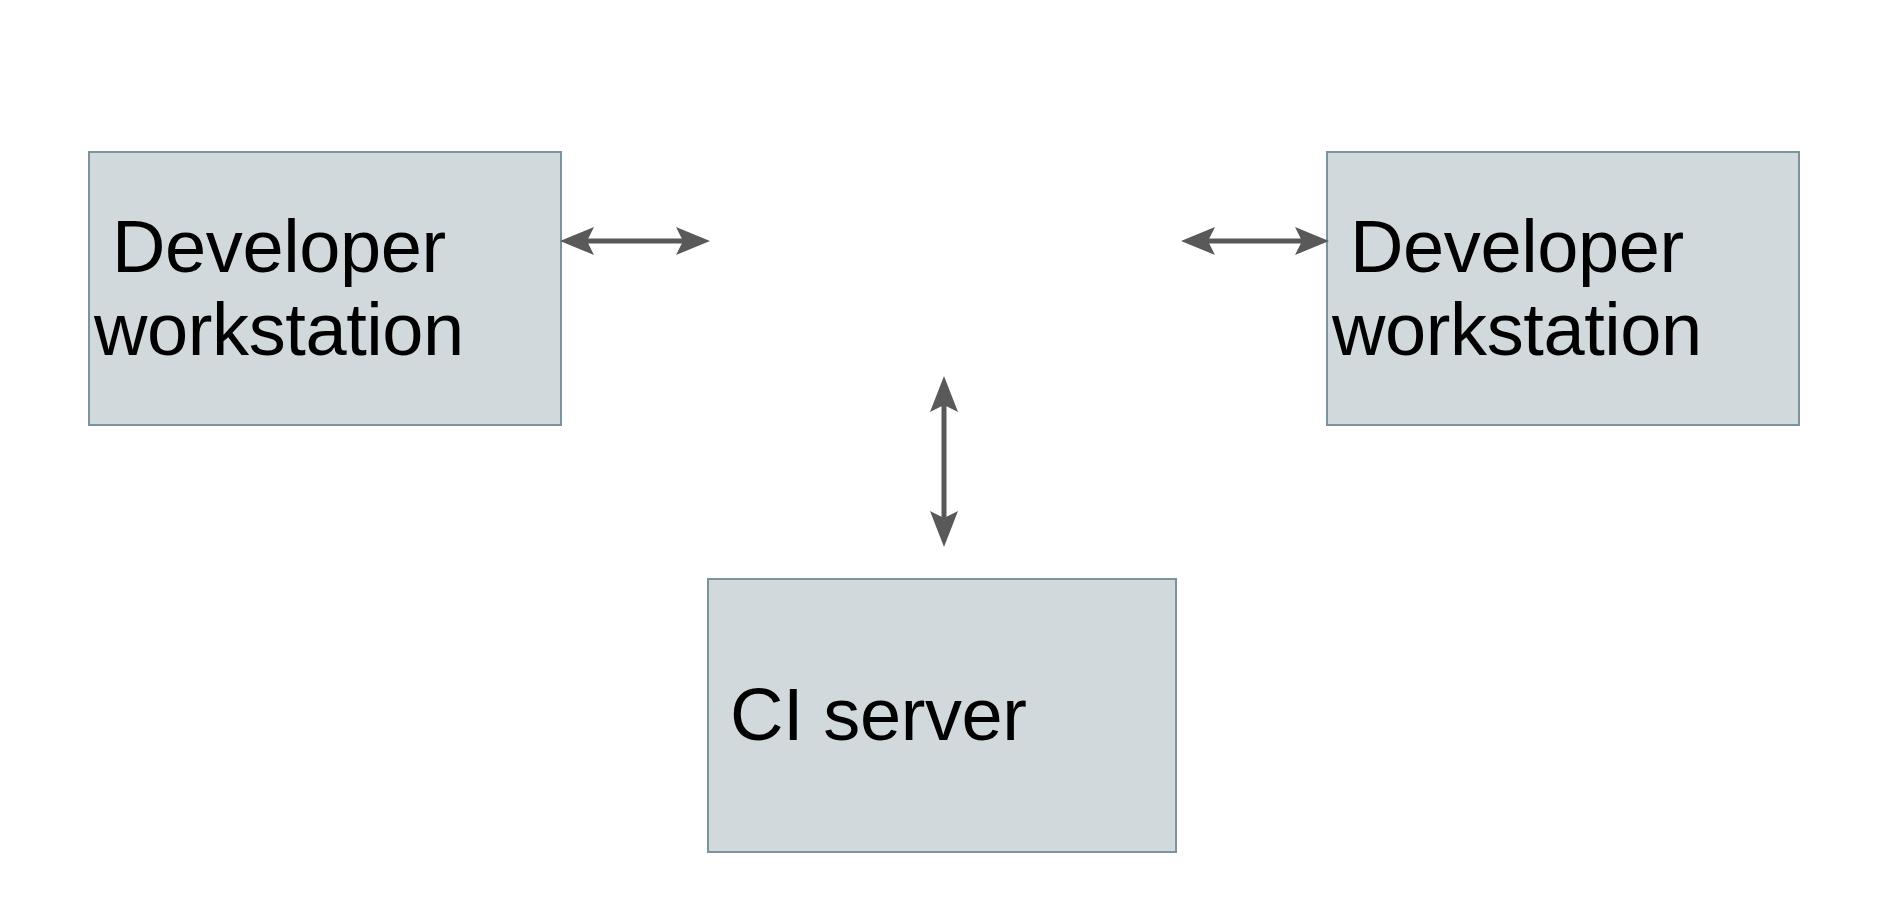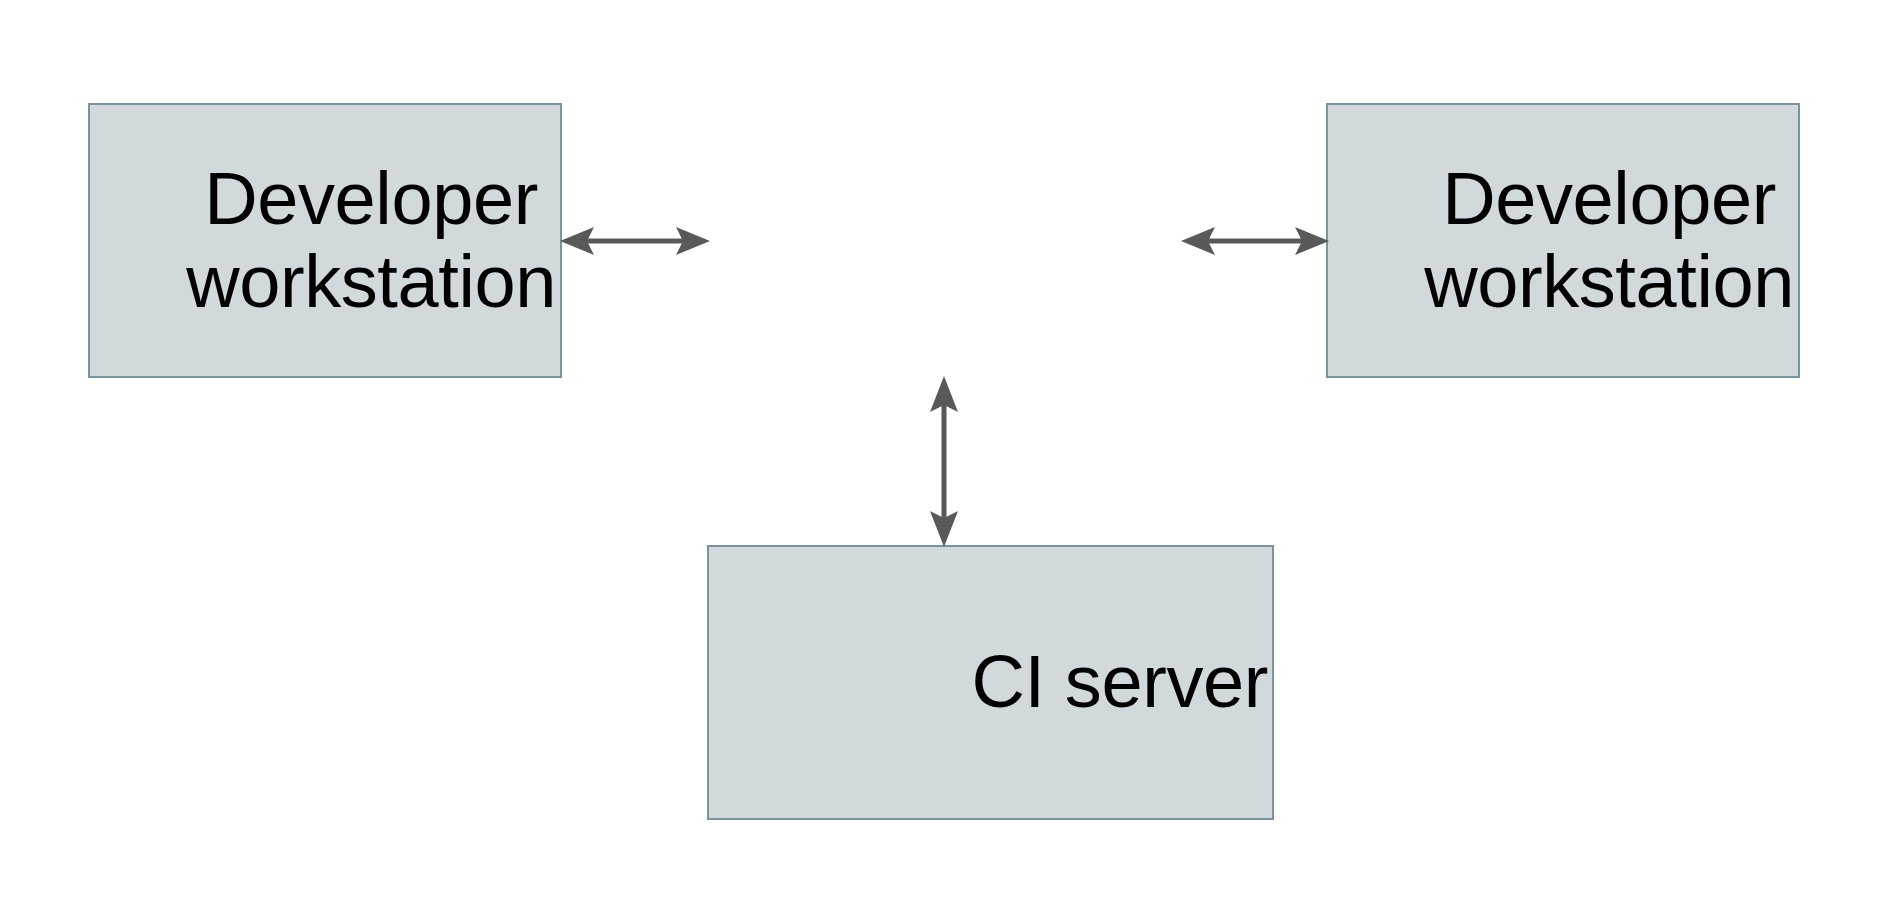--- a/index.html
+++ b/index.html
@@ -19,40 +19,41 @@
     height: 922px;
     background: #ffffff;
   }
   .node-box {
     position: absolute;
     box-sizing: border-box;
     background: #d1d9dd;
     border: 2px solid #7a939f;
     display: flex;
     align-items: center;
-    justify-content: flex-end;
+    justify-content: flex-start;
     text-align: center;
+    margin-top: 48px;
   }
   .node-label {
     color: #000000;
     font-size: 74px;
     line-height: 1.12;
     font-weight: 400;
     letter-spacing: -0.4px;
     white-space: pre-line;
     padding: 0 4px;
   }
   .node-label.single-line {
     font-size: 74px;
   }
   
   #node-dev-left   { left: 88px;   top: 103px; width: 474px; height: 275px; }
   #node-shared     { left: 707px;  top: 103px; width: 476px; height: 274px; }
   #node-dev-right  { left: 1326px; top: 103px; width: 474px; height: 275px; }
-  #node-ci         { left: 707px;  top: 545px; width: 567px; height: 275px; }
+  #node-ci         { left: 707px;  top: 530px; width: 470px; height: 275px; padding-left: 17px; }
 
   .connector {
     position: absolute;
   }
   #connector-left-shared  { left: 560px;  top: 211px; width: 150px; height: 60px; }
   #connector-shared-right { left: 1181px; top: 211px; width: 148px; height: 60px; }
   #connector-shared-ci    { left: 914px;  top: 376px; width: 60px;  height: 171px; }
   .connector svg { display: block; width: 100%; height: 100%; overflow: visible; }
 </style>
 </head>

